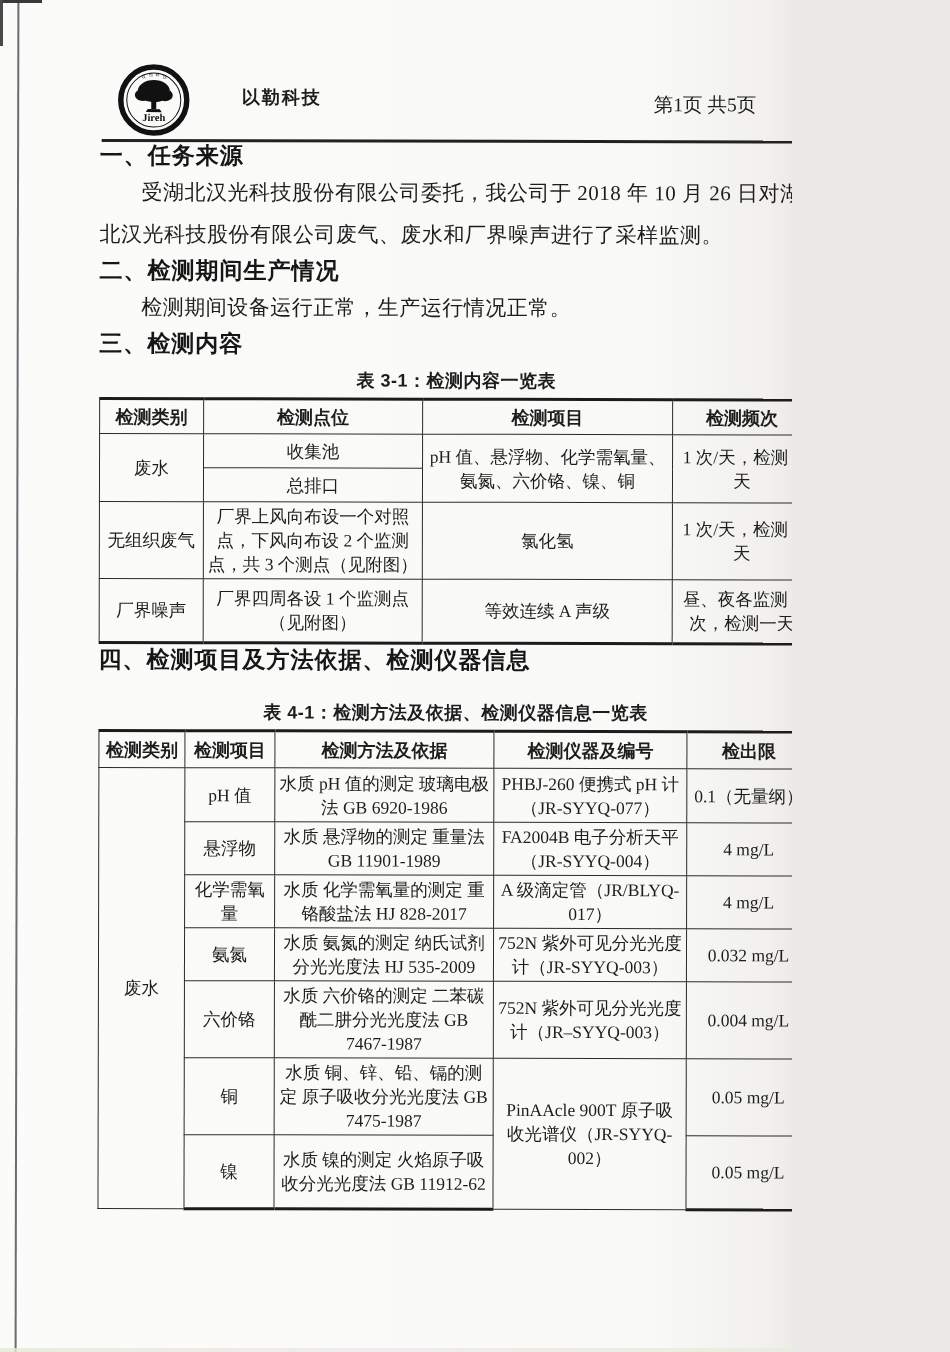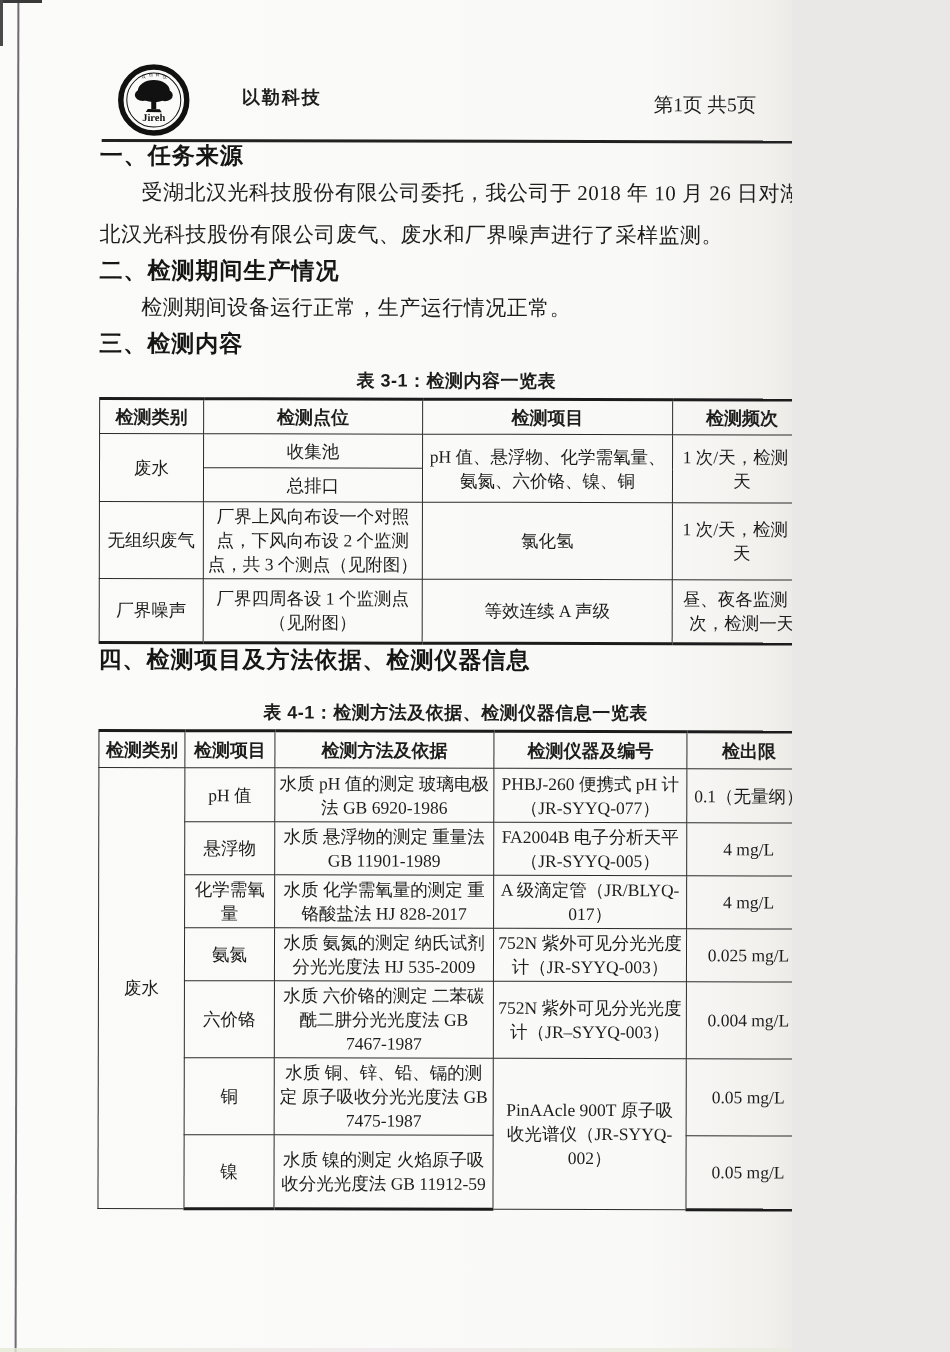--- a/index.html
+++ b/index.html
@@ -175,49 +175,49 @@
       <tr style="height:54px">
         <td rowspan="7">废水</td>
         <td>pH 值</td>
         <td>水质 pH 值的测定 玻璃电极法 GB 6920-1986</td>
         <td>PHBJ-260 便携式 pH 计（JR-SYYQ-077）</td>
         <td>0.1（无量纲）</td>
       </tr>
       <tr style="height:53px">
         <td>悬浮物</td>
         <td>水质 悬浮物的测定 重量法 GB 11901-1989</td>
-        <td>FA2004B 电子分析天平（JR-SYYQ-005）</td>
+        <td>FA2004B 电子分析天平（JR-SYYQ-004）</td>
         <td>4 mg/L</td>
       </tr>
       <tr style="height:52px">
         <td>化学需氧量</td>
         <td>水质 化学需氧量的测定 重铬酸盐法 HJ 828-2017</td>
         <td>A 级滴定管（JR/BLYQ-017）</td>
         <td>4 mg/L</td>
       </tr>
       <tr style="height:53px">
         <td>氨氮</td>
         <td>水质 氨氮的测定 纳氏试剂分光光度法 HJ 535-2009</td>
         <td>752N 紫外可见分光光度计（JR-SYYQ-003）</td>
-        <td>0.025 mg/L</td>
+        <td>0.032 mg/L</td>
       </tr>
       <tr style="height:77px">
         <td>六价铬</td>
         <td>水质 六价铬的测定 二苯碳酰二肼分光光度法 GB 7467-1987</td>
         <td>752N 紫外可见分光光度计（JR–SYYQ-003）</td>
         <td>0.004 mg/L</td>
       </tr>
       <tr style="height:74px">
         <td>铜</td>
         <td>水质 铜、锌、铅、镉的测定 原子吸收分光光度法 GB 7475-1987</td>
         <td rowspan="2">PinAAcle 900T 原子吸收光谱仪（JR-SYYQ-002）</td>
         <td>0.05 mg/L</td>
       </tr>
       <tr class="last" style="height:74px">
         <td>镍</td>
-        <td>水质 镍的测定 火焰原子吸收分光光度法 GB 11912-59</td>
+        <td>水质 镍的测定 火焰原子吸收分光光度法 GB 11912-62</td>
         <td>0.05 mg/L</td>
       </tr>
     </tbody>
       </table>
 
   </div>
 </div>
 
 </body></html>

